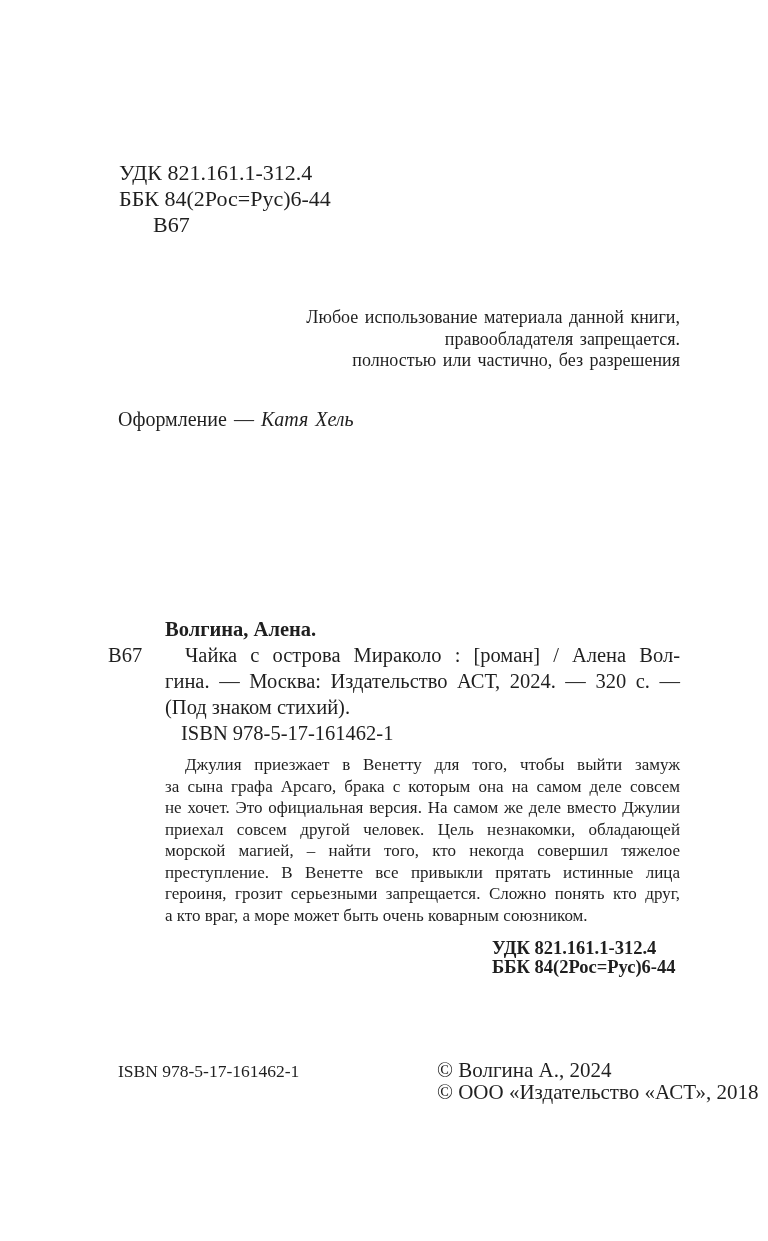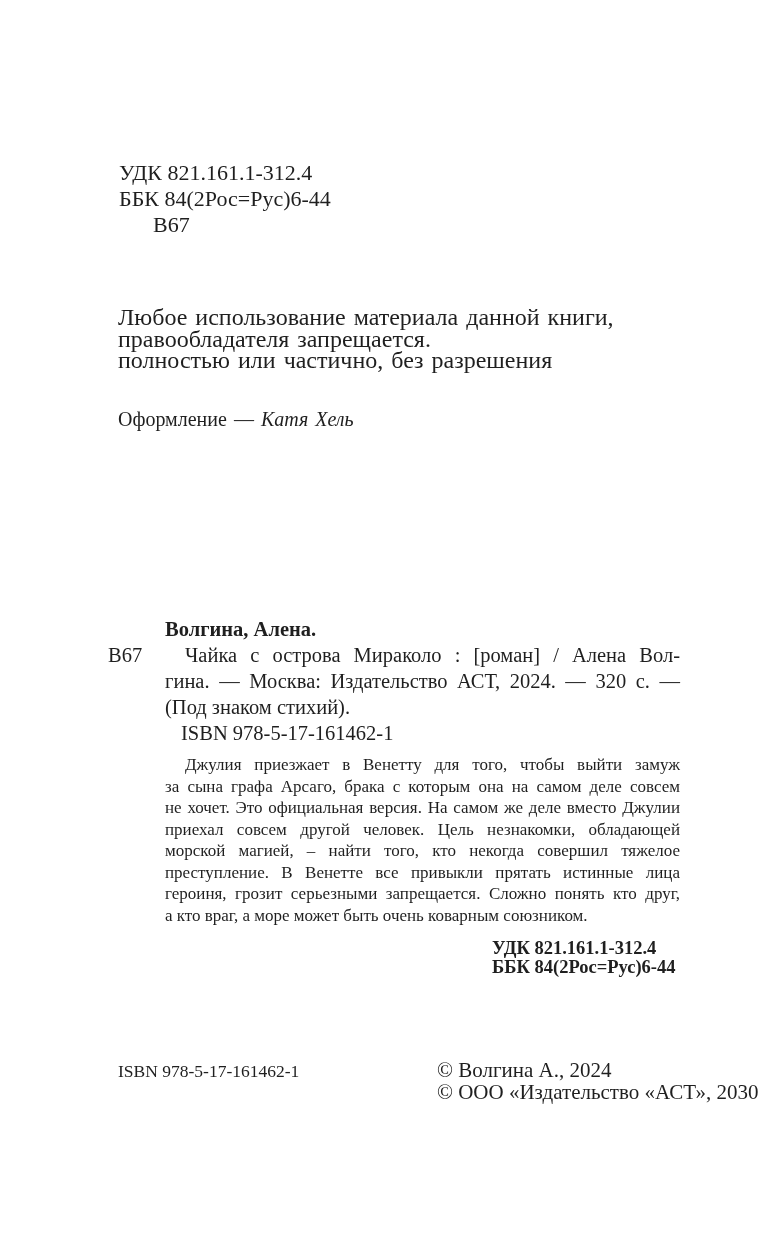--- a/index.html
+++ b/index.html
@@ -21,22 +21,22 @@
   .class-top {
     left: 119px; top: 160px;
     font-size: 22px; line-height: 26px;
     white-space: nowrap;
   }
   .class-top .code-line { padding-left: 34px; }
 
   
   .notice {
     left: 118px; top: 307px; width: 562px;
-    font-size: 24px; line-height: 21.5px;
-    text-align: left;
+    font-size: 18px; line-height: 21.5px;
+    text-align: right;
     word-spacing: 2px;
   }
 
   
   .credit {
     left: 118px; top: 407px; width: 562px;
     font-size: 20px; line-height: 24px;
     text-align: left;
     word-spacing: 2px;
   }
@@ -130,17 +130,17 @@
 
   <section class="abs class-bottom">
     <div>УДК 821.161.1-312.4</div>
     <div class="tight">ББК 84(2Рос=Рус)6-44</div>
   </section>
 
   <footer>
     <div class="abs footer-isbn">ISBN 978-5-17-161462-1</div>
     <div class="abs footer-copy">
       <div>© Волгина А., 2024</div>
-      <div>© ООО «Издательство «АСТ», 2030</div>
+      <div>© ООО «Издательство «АСТ», 2018</div>
     </div>
   </footer>
 
 </main>
 
 </body></html>

